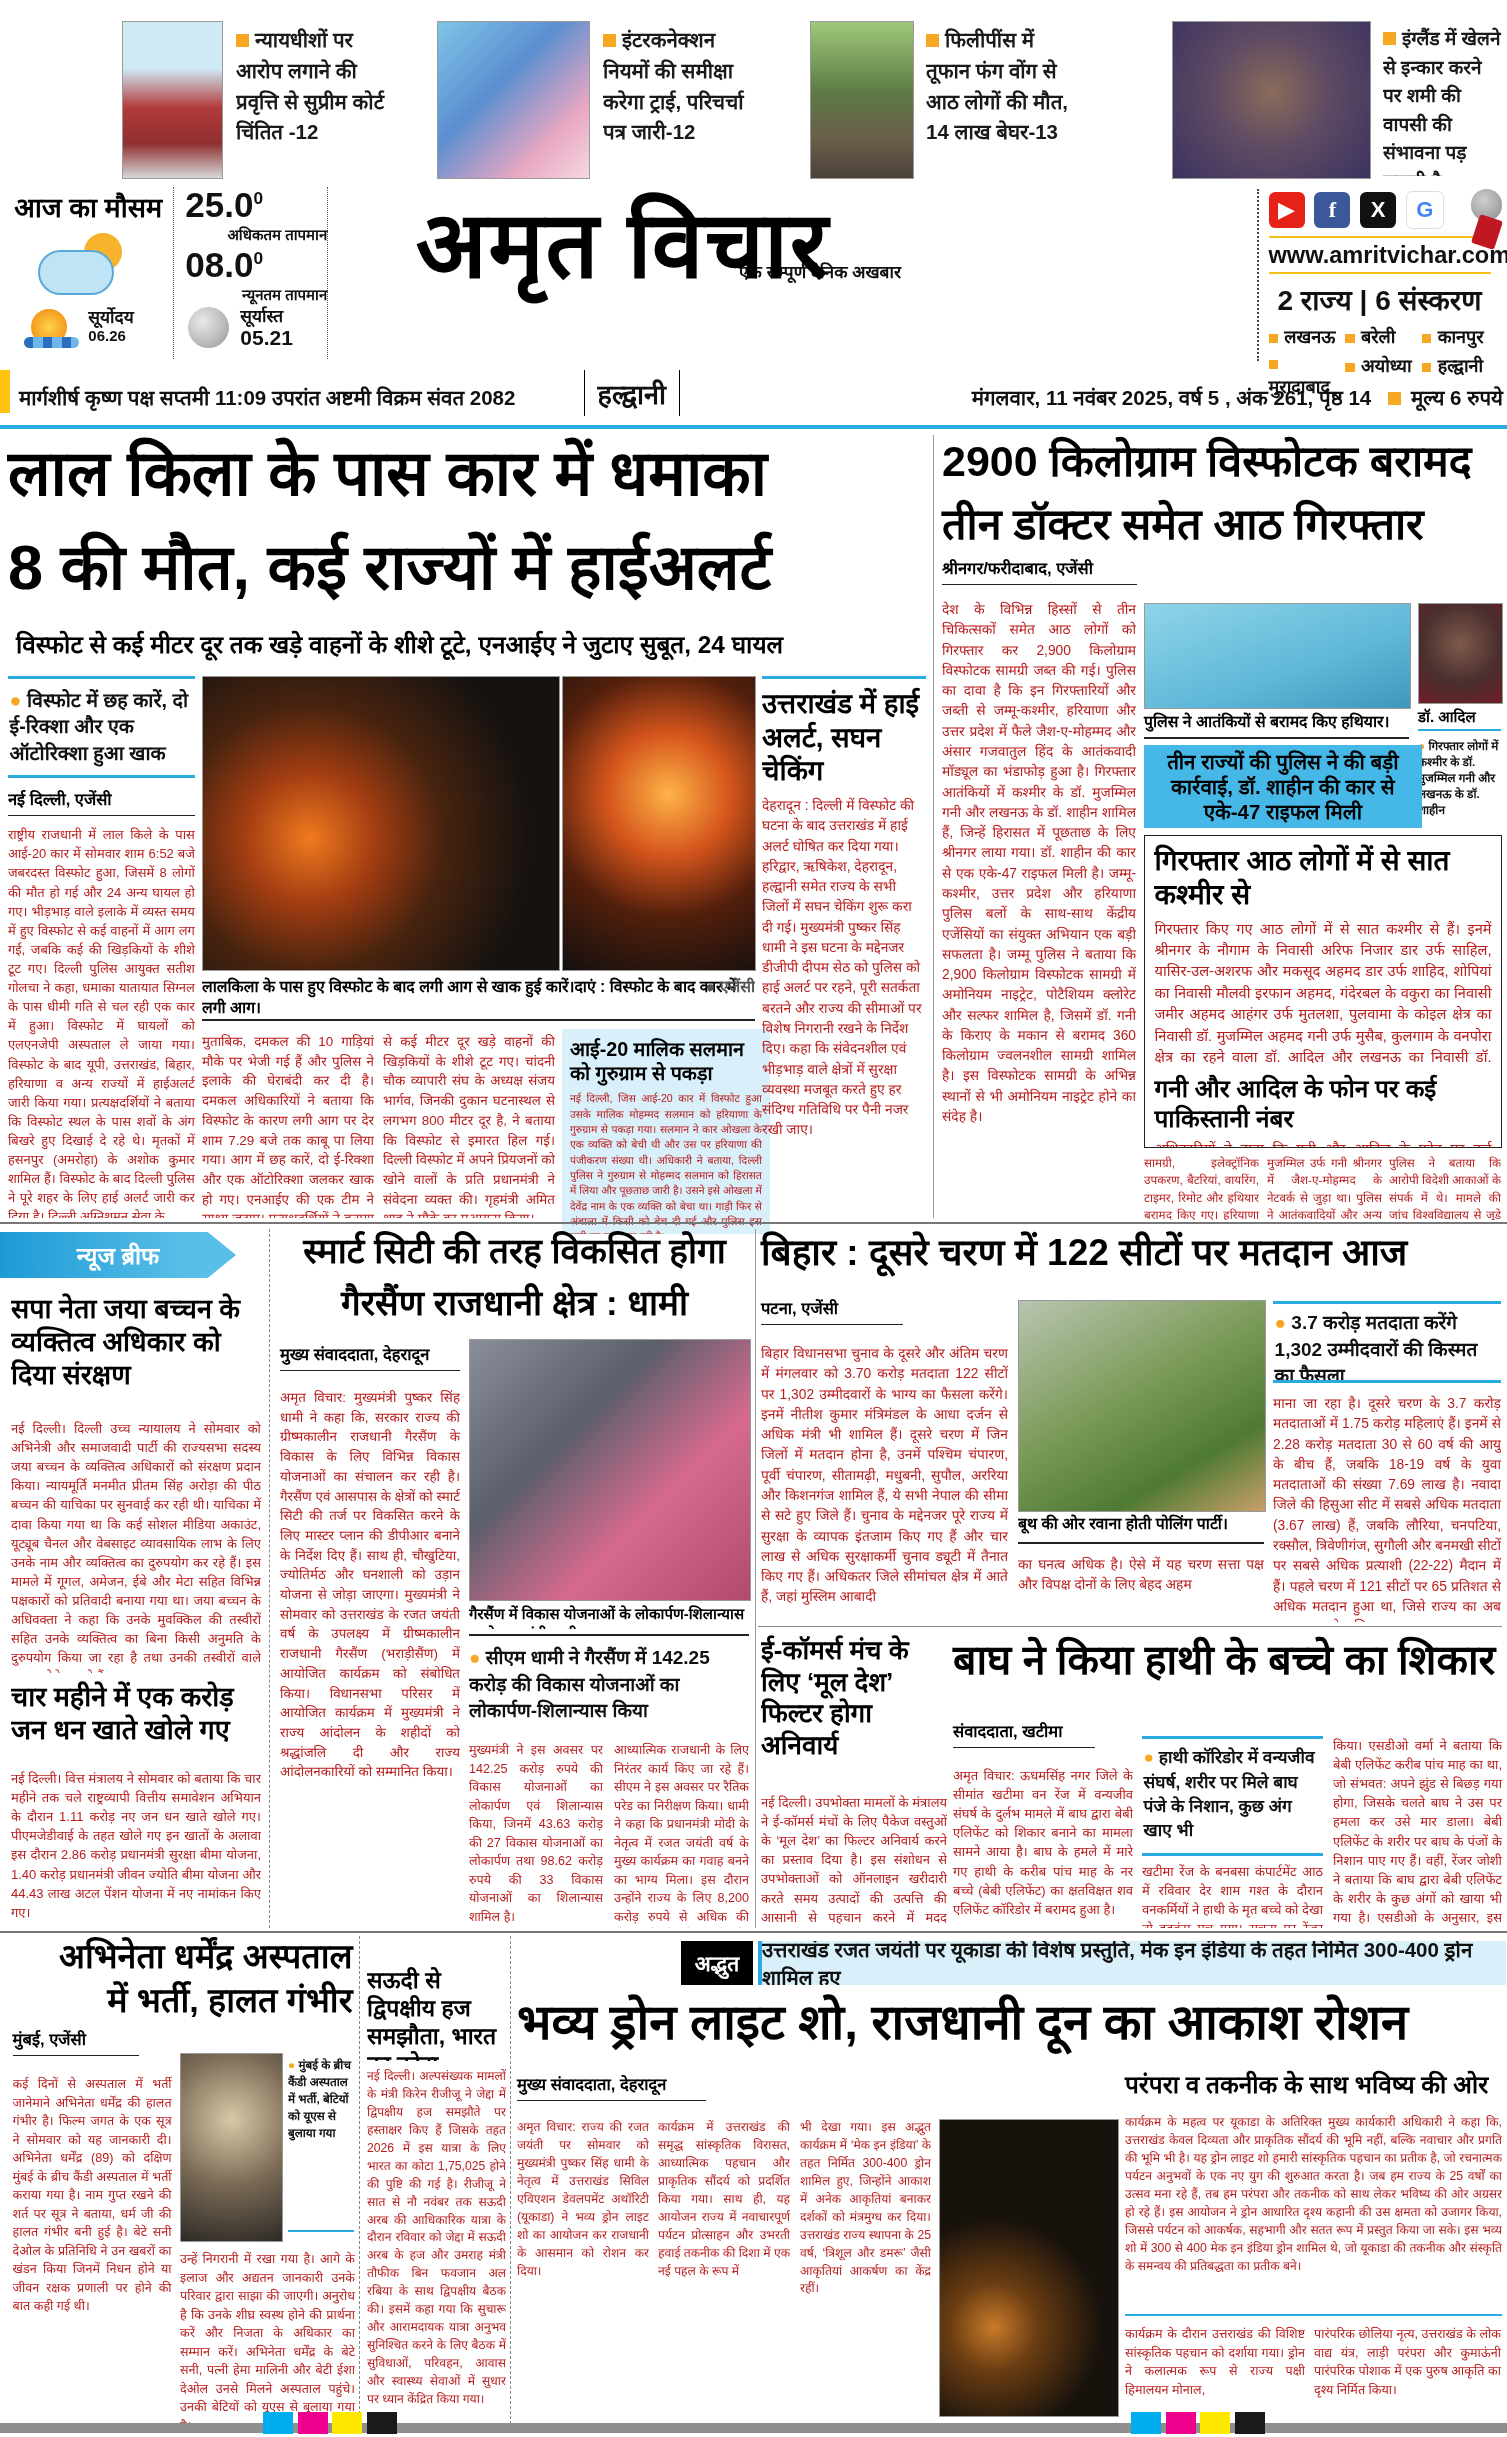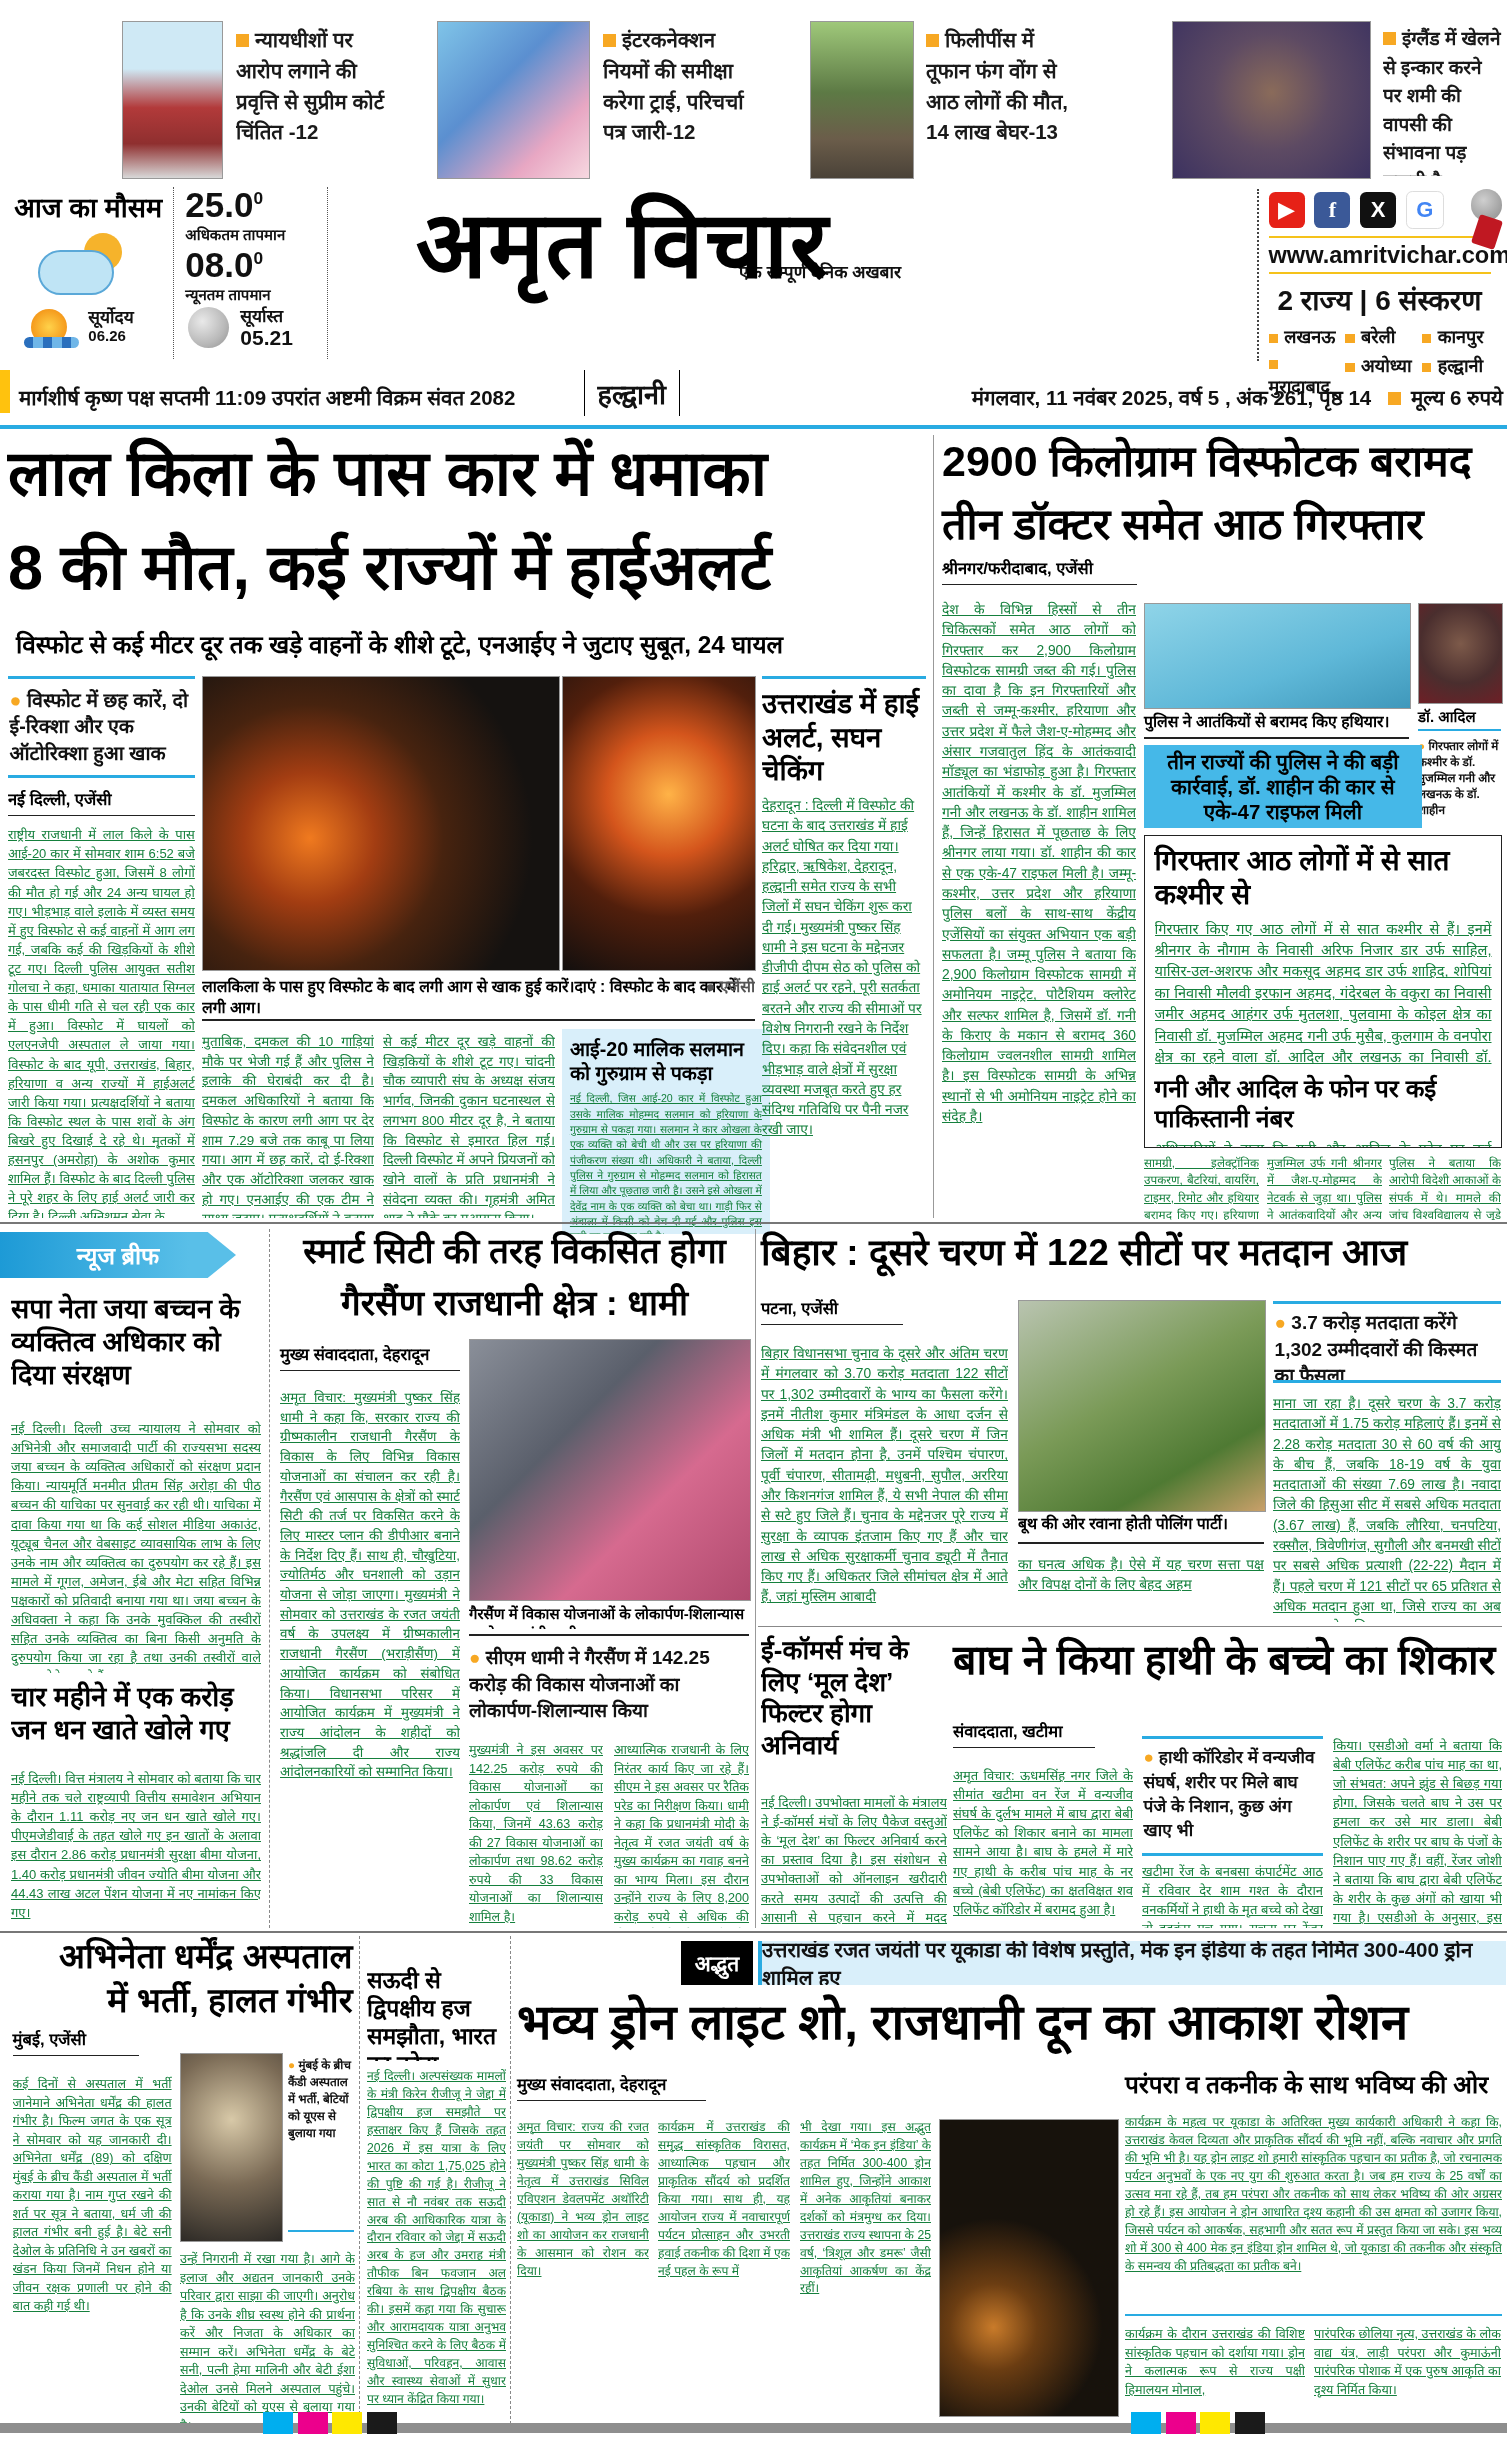--- a/index.html
+++ b/index.html
@@ -1,20 +1,20 @@
 <!DOCTYPE html>
 <html style="font-size:12.6px"><head>
 <meta charset="utf-8">
 <style>
   html,body{margin:0;padding:0;background:#e8e8e8;}
   #page{position:relative;width:1508px;height:2438px;background:#ffffff;overflow:hidden;
         font-family:"Liberation Sans","DejaVu Sans",sans-serif;color:#111;}
   .abs{position:absolute;}
   .hl{font-weight:900;color:#000;line-height:1.22;}
-  .body{font-size:13.4px;line-height:1.47;text-align:justify;color:#15803d;text-decoration:underline;}
+  .body{font-size:13.4px;line-height:1.47;text-align:justify;color:#b91c1c;}
   .cap{font-weight:bold;font-size:15.8px;color:#000;line-height:1.3;}
   .byl{font-weight:bold;font-size:16.5px;color:#000;border-bottom:1.6px solid #222;padding-bottom:4.7px;}
   .rule{background:#222;}
   .crule{background:#29abe2;}
   .cybox{border-top:3.2px solid #29abe2;border-bottom:3.2px solid #29abe2;}
   .odot{color:#f7a823;}
   .clip{overflow:hidden;}
   .ph{border:0.8px solid #999;}
   .ph-court{background:linear-gradient(180deg,#cfe9f5 0%,#cfe9f5 30%,#b23a3a 55%,#8f2f2f 78%,#d8d8d8 100%);}
   .ph-tower{background:linear-gradient(135deg,#7fc4e8 0%,#5b8fd0 40%,#e8a7c3 75%,#f6d8e0 100%);}
@@ -30,21 +30,21 @@
   .ph-drone{background:radial-gradient(circle at 30% 70%,#c97b2a 0%,#6b3d12 18%,#17120c 45%),radial-gradient(circle at 70% 30%,#3a3a55 0%,#0d0c10 70%);}
   .sq{display:inline-block;width:12.6px;height:12.6px;background:#f7a823;margin-right:6.3px;}
   .brieftxt{font-weight:bold;font-size:20.5px;line-height:1.5;color:#1a1a1a;}
   .ribbon{background:linear-gradient(90deg,#1d9ad6 0%,#59bfe8 80%);color:#fff;font-weight:900;font-size:23.6px;
           display:flex;align-items:center;justify-content:center;
           clip-path:polygon(0 0,88% 0,100% 50%,88% 100%,0 100%);}
   .icsq{display:inline-flex;align-items:center;justify-content:center;width:36px;height:36px;border-radius:6.3px;
         color:#fff;font-weight:900;font-size:22px;margin-right:6.3px;}
   .dotted-l{border-left:1.6px dotted #555;}
   .dotted-r{border-right:1.6px dotted #555;}
-  .smallb{font-weight:bold;}
+  .smallb{font-weight:bold;text-align:right;}
 </style>
 </head>
 <body>
 
 <div id="page">
 
   <div class="abs ph ph-court" style="left:122px;top:20.5px;width:99px;height:156px;"></div>
   <div class="abs brieftxt clip" style="left:236px;top:25px;width:154px;height:151px;">
     <span class="sq"></span><span>न्यायधीशों पर आरोप लगाने की प्रवृत्ति से सुप्रीम कोर्ट चिंतित -12</span>
   </div>

